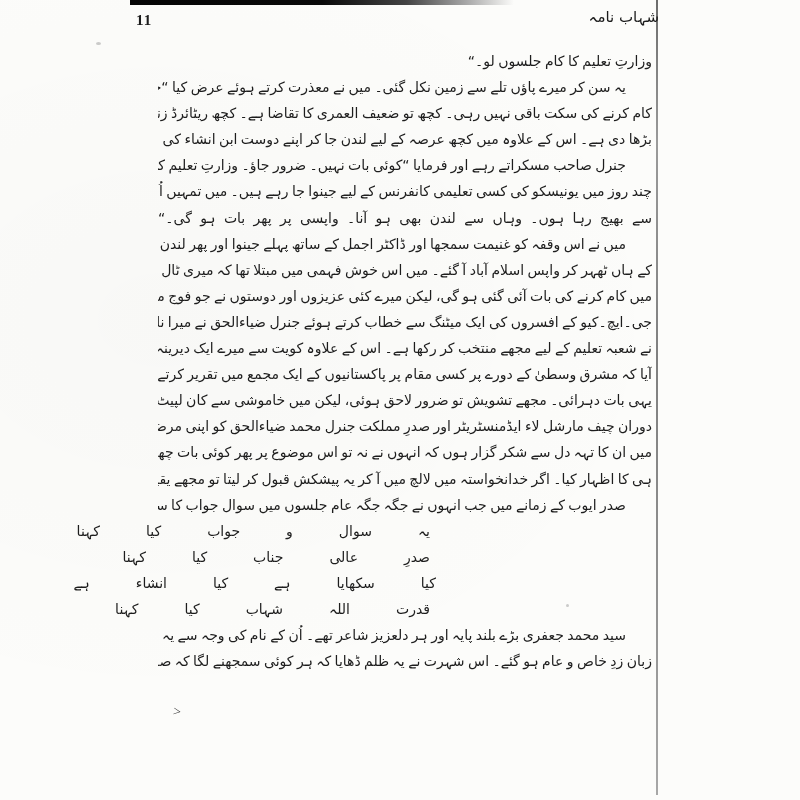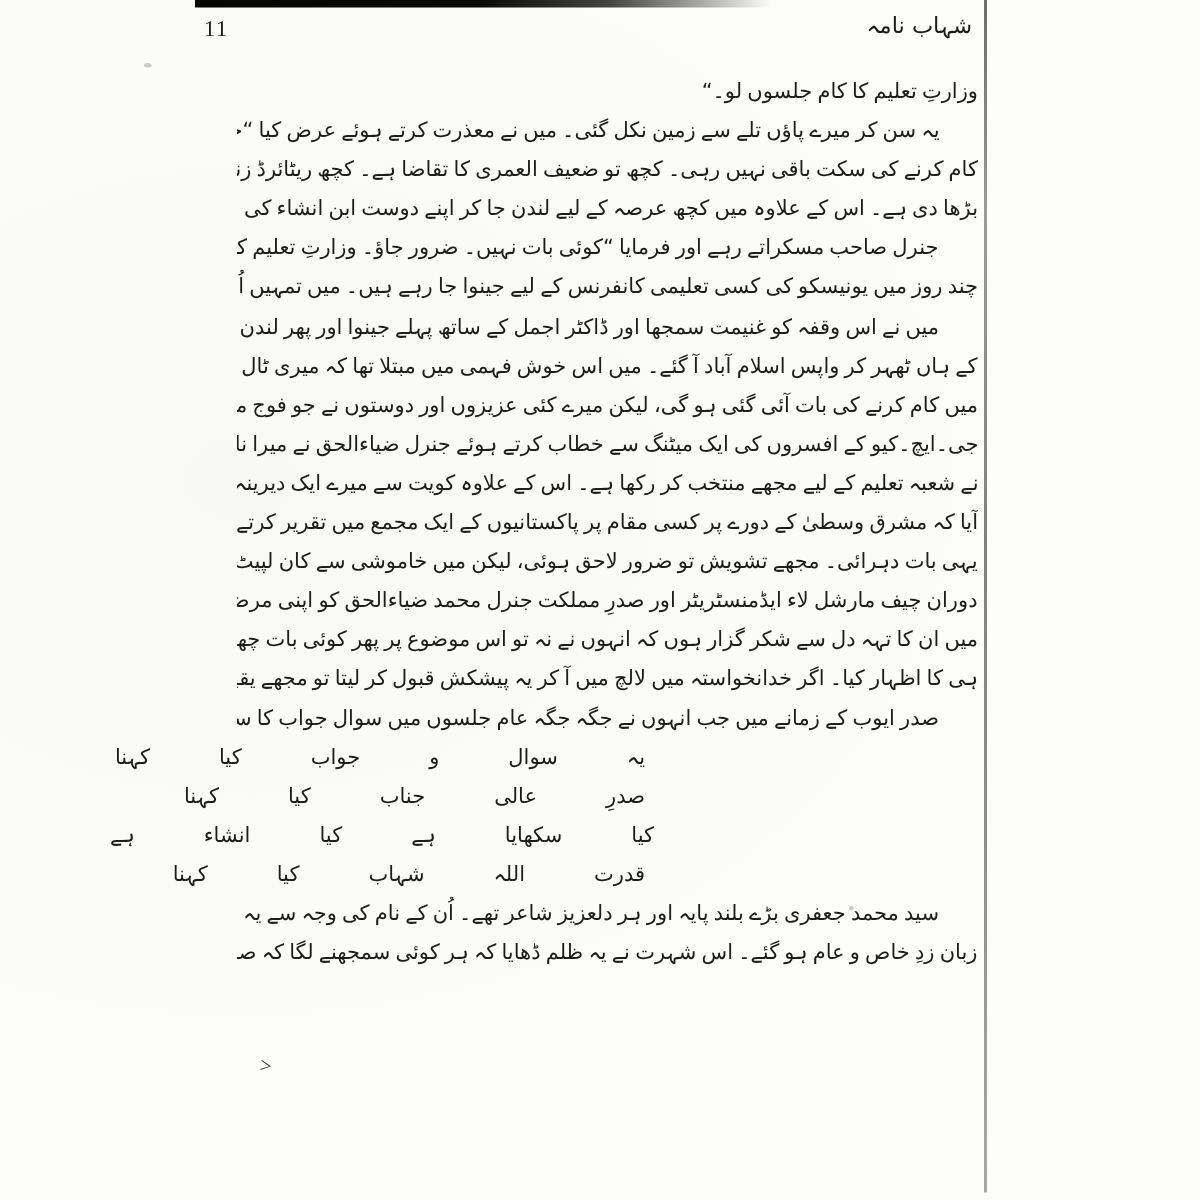--- a/index.html
+++ b/index.html
@@ -24,24 +24,24 @@
   }
   
   .edge-line{
     position:absolute;left:656px;top:0;width:2px;height:795px;
     background:linear-gradient(180deg,#3c3c3c,#7a7a7a 18%,#565656 45%,#6e6e6e 75%,#8b8b8b 100%);
     opacity:.75;
   }
   .page-number{
     position:absolute;left:136px;top:12px;
     font-family:"Liberation Serif",serif;
-    font-weight:normal;font-size:15px;color:#1c1c1c;letter-spacing:1px;
+    font-weight:bold;font-size:15px;color:#1c1c1c;letter-spacing:1px;
   }
   .book-title{
-    position:absolute;right:152px;top:8px;
+    position:absolute;right:141px;top:8px;
     direction:rtl;font-size:15px;color:#1c1c1c;
   }
   .text-column{
     position:absolute;top:48px;right:148px;width:494px;
     direction:rtl;
     color:#1d1d1d;
     font-size:14px;
     word-spacing:-1px;
   }
   .line{
@@ -82,20 +82,21 @@
 
   <div class="book-title">شہاب نامہ</div>
 
   <div class="text-column">
       <div class="line">وزارتِ تعلیم کا کام جلسوں لو۔“</div>
       <div class="line indent just">یہ سن کر میرے پاؤں تلے سے زمین نکل گئی۔ میں نے معذرت کرتے ہوئے عرض کیا “جناب! اب مجھ میں</div>
       <div class="line just">کام کرنے کی سکت باقی نہیں رہی۔ کچھ تو ضعیف العمری کا تقاضا ہے۔ کچھ ریٹائرڈ زندگی نے آرام پسندی کی عادت</div>
       <div class="line just">بڑھا دی ہے۔ اس کے علاوہ میں کچھ عرصہ کے لیے لندن جا کر اپنے دوست ابن انشاء کی عیادت کرنا چاہتا ہوں۔“</div>
       <div class="line indent just">جنرل صاحب مسکراتے رہے اور فرمایا “کوئی بات نہیں۔ ضرور جاؤ۔ وزارتِ تعلیم کے سیکرٹری ڈاکٹر محمد اجمل</div>
       <div class="line just">چند روز میں یونیسکو کی کسی تعلیمی کانفرنس کے لیے جینوا جا رہے ہیں۔ میں تمہیں اُن کے ساتھ ایک ڈیلیگیٹ کی حیثیت</div>
+      <div class="line just">سے بھیج رہا ہوں۔ وہاں سے لندن بھی ہو آنا۔ واپسی پر پھر بات ہو گی۔“</div>
       <div class="line indent just">میں نے اس وقفہ کو غنیمت سمجھا اور ڈاکٹر اجمل کے ساتھ پہلے جینوا اور پھر لندن چلا گیا۔ ہم کچھ روز ابن انشاء</div>
       <div class="line just">کے ہاں ٹھہر کر واپس اسلام آباد آ گئے۔ میں اس خوش فہمی میں مبتلا تھا کہ میری ٹال مٹول پہچان کر اب وزارتِ تعلیم</div>
       <div class="line just">میں کام کرنے کی بات آئی گئی ہو گی، لیکن میرے کئی عزیزوں اور دوستوں نے جو فوج میں ملازم تھے، مطلع کیا کہ</div>
       <div class="line just">جی۔ایچ۔کیو کے افسروں کی ایک میٹنگ سے خطاب کرتے ہوئے جنرل ضیاءالحق نے میرا نام لے کر بتایا کہ انہوں</div>
       <div class="line just">نے شعبہ تعلیم کے لیے مجھے منتخب کر رکھا ہے۔ اس کے علاوہ کویت سے میرے ایک دیرینہ دوست کا مبارکباد کا خط</div>
       <div class="line just">آیا کہ مشرق وسطیٰ کے دورے پر کسی مقام پر پاکستانیوں کے ایک مجمع میں تقریر کرتے ہوئے جنرل صاحب نے پھر</div>
       <div class="line just">یہی بات دہرائی۔ مجھے تشویش تو ضرور لاحق ہوئی، لیکن میں خاموشی سے کان لپیٹ کر اسلام آباد میں بیٹھا رہا۔ اس</div>
       <div class="line just">دوران چیف مارشل لاء ایڈمنسٹریٹر اور صدرِ مملکت جنرل محمد ضیاءالحق کو اپنی مرضی کے دوسرے نورتن مل گئے تھے۔</div>
       <div class="line just">میں ان کا تہہ دل سے شکر گزار ہوں کہ انہوں نے نہ تو اس موضوع پر پھر کوئی بات چھیڑی اور نہ کسی قسم کی ناراضگی</div>
       <div class="line just">ہی کا اظہار کیا۔ اگر خدانخواستہ میں لالچ میں آ کر یہ پیشکش قبول کر لیتا تو مجھے یقین ہے کہ نوے روز کے مارشل لاء کو</div>

